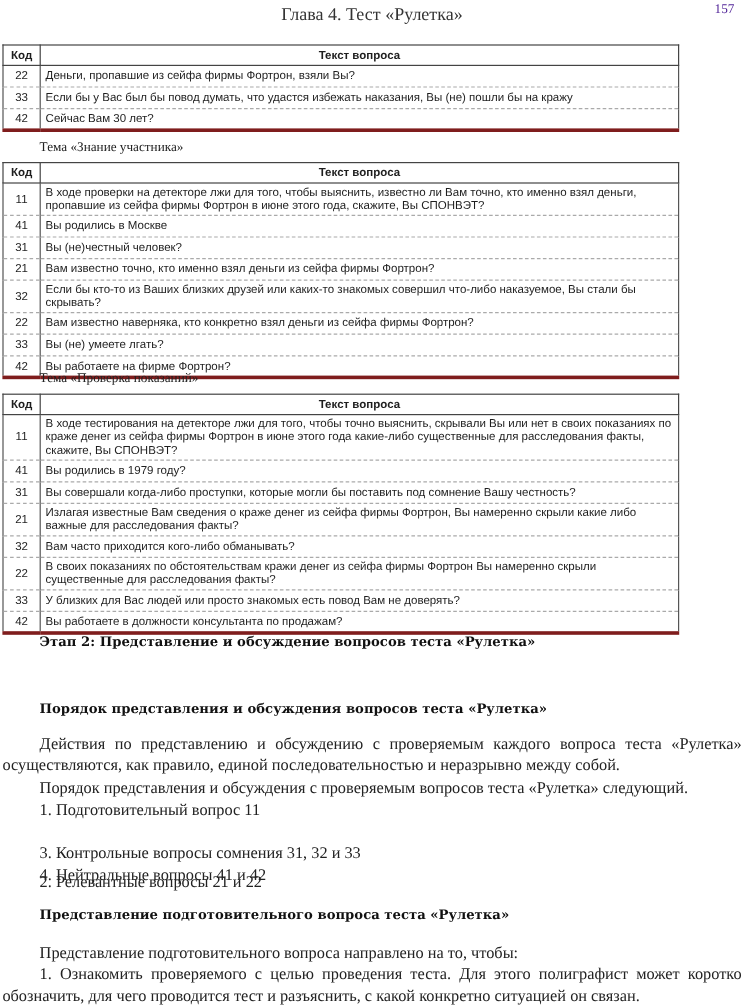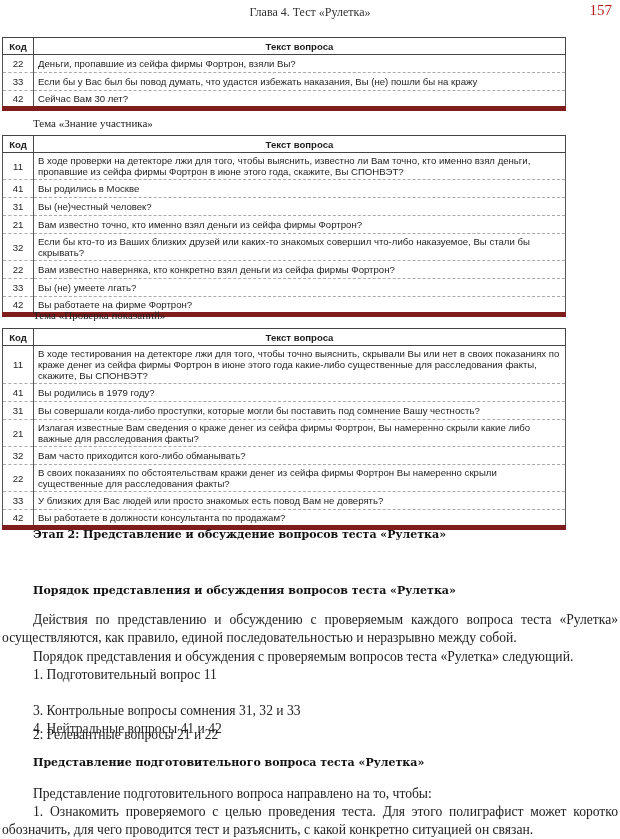--- a/index.html
+++ b/index.html
@@ -1,29 +1,29 @@
 <!DOCTYPE html>
 <html><head>
 <meta charset="utf-8">
 <style>
   * { box-sizing: border-box; margin: 0; padding: 0; }
   html, body { width: 620px; height: 839px; background: #ffffff; overflow: hidden; }
   body { position: relative; font-family: "Liberation Serif", serif; color: #1a1a1a; }
 
   .running-head { position: absolute; top: 5px; left: 0; width: 620px; text-align: center;
-    font-size: 12px; font-family: "Liberation Serif", serif; color: #333; }
-  .page-number { position: absolute; top: 2px; right: 8px; font-size: 15px; font-family: "Liberation Serif", serif; color: #b91c1c; }
+    font-size: 15px; font-family: "Liberation Serif", serif; color: #333; }
+  .page-number { position: absolute; top: 2px; right: 8px; font-size: 11px; font-family: "Liberation Serif", serif; color: #4c1d95; }
 
   table.qt { position: absolute; left: 2px; width: 564px; border-collapse: collapse;
     font-family: "Liberation Sans", sans-serif; font-size: 9.6px; color: #1e1e1e;
     border: 1.3px solid #444; }
   table.qt th { font-weight: bold; text-align: center; border: 1px solid #444; height: 17px; padding: 0 2px; }
   table.qt td { border-left: 1px solid #555; border-right: 1px solid #555;
     border-bottom: 1px dashed #aaa; padding: 2px 4px; line-height: 11px; vertical-align: middle; }
-  table.qt tr:last-child td { border-bottom: 5px solid #7f1d1d; }
+  table.qt tr:last-child td { border-bottom: 3px solid #7f1d1d; }
   table.qt td.code { width: 31px; text-align: center; padding: 2px 0; }
   table.qt tr.row td { height: 18px; }
 
   #t1 { top: 37px; }
   #t2 { top: 135px; }
   #t3 { top: 328px; }
 
   .topic-title { position: absolute; left: 33px; font-size: 11px; font-family: "Liberation Serif", serif; color: #222; }
   #topic2 { top: 117px; }
   #topic3 { top: 309px; }

